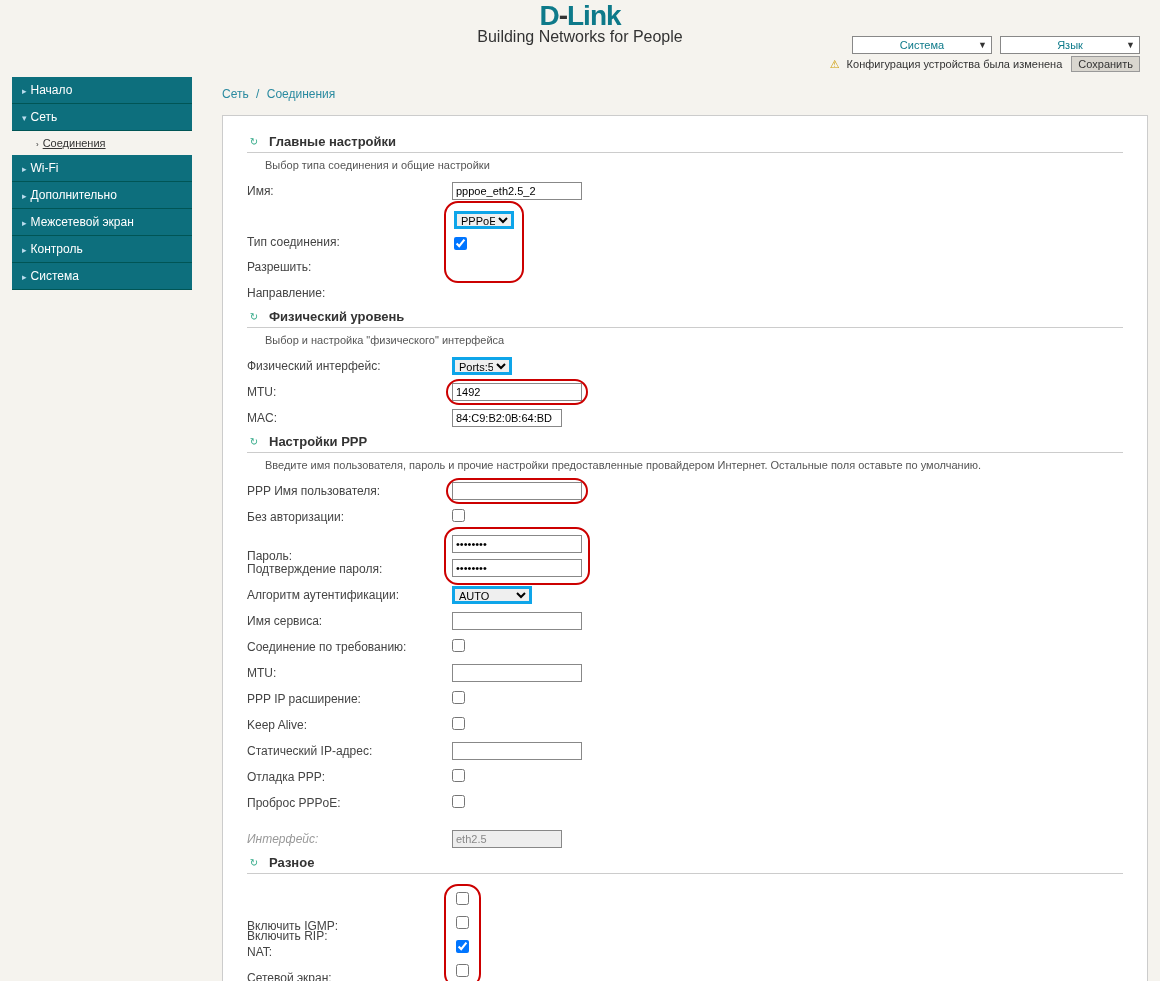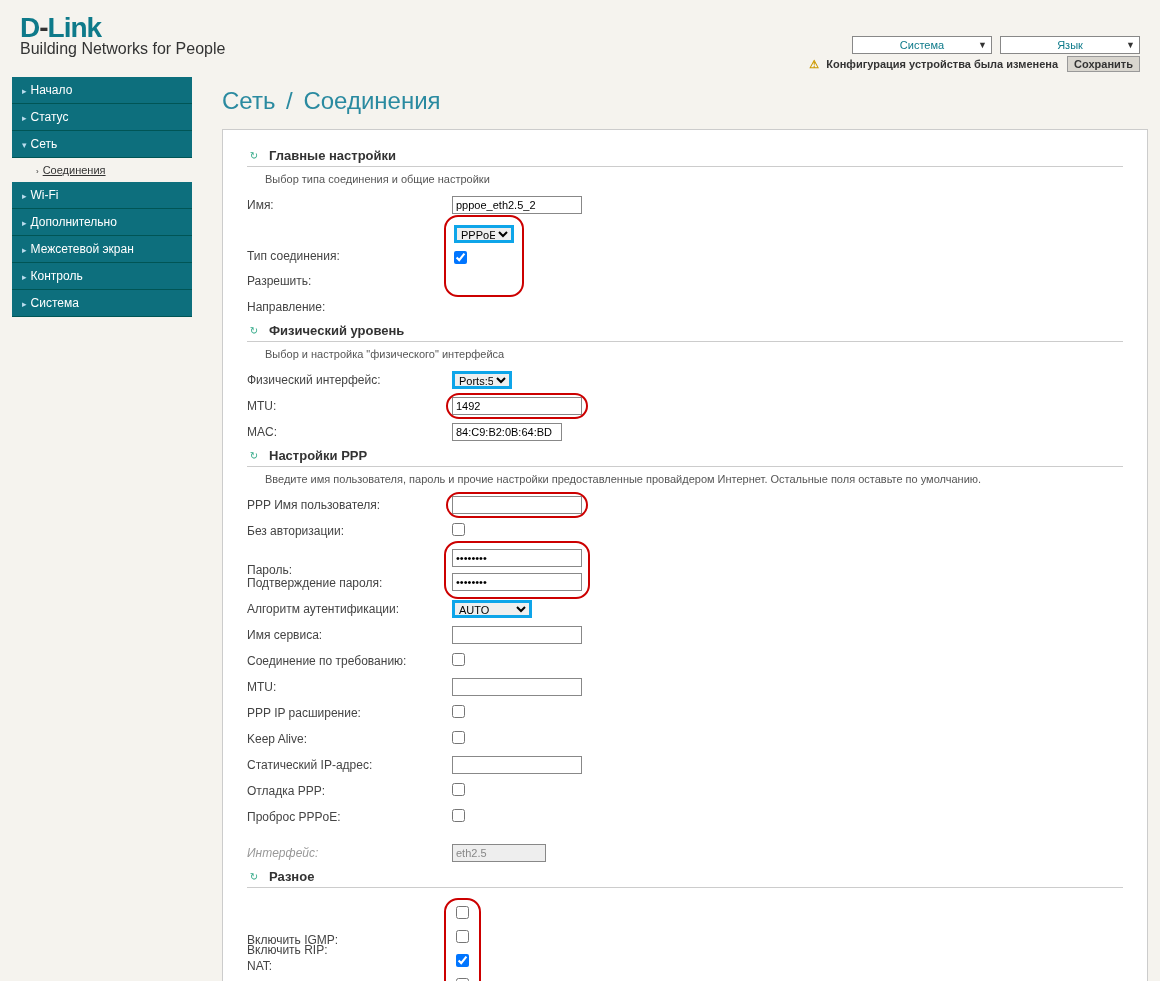--- a/index.html
+++ b/index.html
@@ -1,43 +1,43 @@
 <!DOCTYPE html>
 <html><head>
 <meta charset="utf-8">
 <style>
 * { box-sizing: border-box; margin: 0; padding: 0; }
 body { font-family: Arial, sans-serif; font-size: 12px; background: #f5f3ee; color: #333; }
 .page { width: 1160px; margin: 0 auto; background: #f5f3ee; }
 
-.header { padding: 12px 20px 0; position: relative; height: 50px; }
+.header { padding: 0 20px 0; position: relative; height: 50px; text-align: center; }
 .logo { display: inline-block; }
 .logo-text { font-size: 28px; font-weight: bold; color: #0e7a8a; letter-spacing: -1px; }
 .logo-text .dot { color: #333; }
 .logo-sub { font-size: 16px; color: #333; font-weight: normal; margin-top: -4px; }
 
 .top-dropdowns { position: absolute; right: 20px; top: 36px; display: flex; gap: 8px; }
 .top-dd { width: 140px; height: 18px; border: 1px solid #888; background: #fff; font-size: 11px; color: #0e7a8a; display: flex; align-items: center; justify-content: center; position: relative; cursor: pointer; }
 .top-dd .arrow { position: absolute; right: 4px; font-size: 9px; color: #333; }
 
-.notice-bar { text-align: right; padding: 8px 20px 6px; font-size: 11px; font-weight: bold; }
+.notice-bar { text-align: right; padding: 8px 20px 6px; font-size: 11px; }
 .notice-bar .warn { color: #c90; margin-right: 4px; }
 .notice-bar .save-link { background: #d9d6cf; border: 1px solid #999; padding: 1px 6px; margin-left: 6px; cursor: pointer; }
 
 .layout { display: flex; align-items: flex-start; padding: 0 12px 20px; gap: 30px; }
 
 .sidebar { width: 180px; flex-shrink: 0; }
 .nav-item { background: #0d6f7d; color: #fff; padding: 6px 10px; border-bottom: 1px solid #055; font-size: 12px; cursor: pointer; position: relative; }
 .nav-item .bullet { font-size: 9px; margin-right: 4px; color: #bde; }
 .nav-sub { background: #f5f3ee; padding: 6px 10px 6px 24px; font-size: 11px; cursor: pointer; }
 .nav-sub a { color: #333; text-decoration: underline; }
 .nav-sub .dot { font-size: 8px; margin-right: 4px; }
 
 .main { flex: 1; }
-.breadcrumb { color: #2a8aa0; font-size: 24px; padding: 10px 0 14px; }
+.breadcrumb { color: #2a8aa0; font-size: 12px; padding: 10px 0 14px; }
 .breadcrumb .sep { margin: 0 4px; }
 
 .content-box { background: #fff; border: 1px solid #ccc; padding: 18px 24px; }
 
 .section-head { display: flex; align-items: center; gap: 8px; border-bottom: 1px solid #ccc; padding-bottom: 3px; margin-bottom: 6px; }
 .section-head .icon { width: 14px; height: 14px; display: inline-flex; align-items: center; justify-content: center; font-size: 10px; color: #3a8; }
 .section-head .title { font-weight: bold; font-size: 13px; text-align: center; }
 .section-desc { font-size: 11px; color: #555; margin: 4px 0 10px 18px; }
 
 .form-row { display: flex; align-items: center; margin-bottom: 6px; min-height: 20px; }
@@ -49,21 +49,21 @@
 .form-row .label.disabled { color: #999; font-style: italic; }
 .form-row input[disabled] { background: #eee; color: #888; }
 
 .w-name { width: 130px; }
 .w-mtu { width: 130px; }
 .w-mac { width: 110px; }
 .w-user { width: 130px; }
 .w-pass { width: 130px; }
 .w-small { width: 60px; }
 .w-auth { width: 80px; }
-.w-int { width: 94px; }
+.w-int { width: 110px; }
 
 .highlight-red { position: relative; display: inline-block; }
 .highlight-red::after { content: ""; position: absolute; border: 2px solid #c00; border-radius: 14px; left: -6px; right: -6px; top: -4px; bottom: -4px; pointer-events: none; }
 .highlight-red.tall::after { top: -6px; bottom: -6px; left: -8px; right: -8px; }
 
 .section-gap { height: 10px; }
 </style>
 </head>
 <body>
 
@@ -89,21 +89,20 @@
 
   <div class="notice-bar">
     <span class="warn">⚠</span>
     <span>Конфигурация устройства была изменена</span>
     <span class="save-link">Сохранить</span>
   </div>
 
   <div class="layout">
     <div class="sidebar">
       <div class="nav-item"><span class="bullet">▸</span><span>Начало</span></div>
-      <div class="nav-item"><span class="bullet">▸</span><span>Статус</span></div>
       <div class="nav-item"><span class="bullet">▾</span><span>Сеть</span></div>
       <div class="nav-sub"><span class="dot">›</span><a>Соединения</a></div>
       <div class="nav-item"><span class="bullet">▸</span><span>Wi-Fi</span></div>
       <div class="nav-item"><span class="bullet">▸</span><span>Дополнительно</span></div>
       <div class="nav-item"><span class="bullet">▸</span><span>Межсетевой экран</span></div>
       <div class="nav-item"><span class="bullet">▸</span><span>Контроль</span></div>
       <div class="nav-item"><span class="bullet">▸</span><span>Система</span></div>
     </div>
 
     <div class="main">

